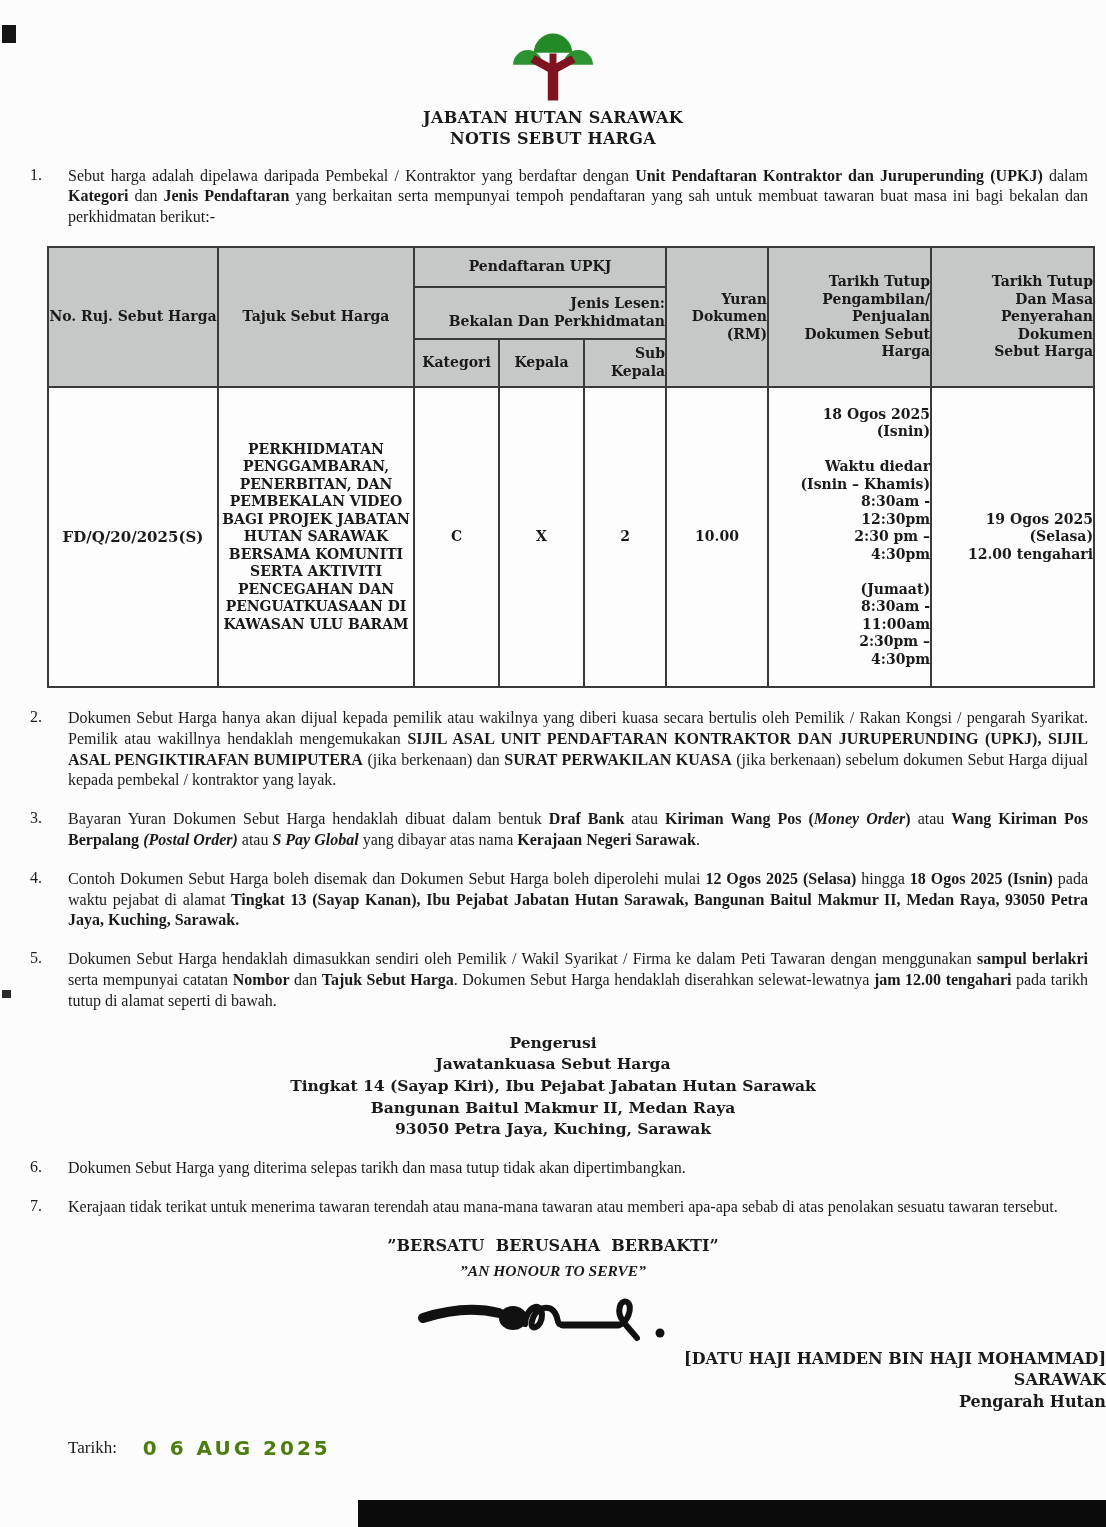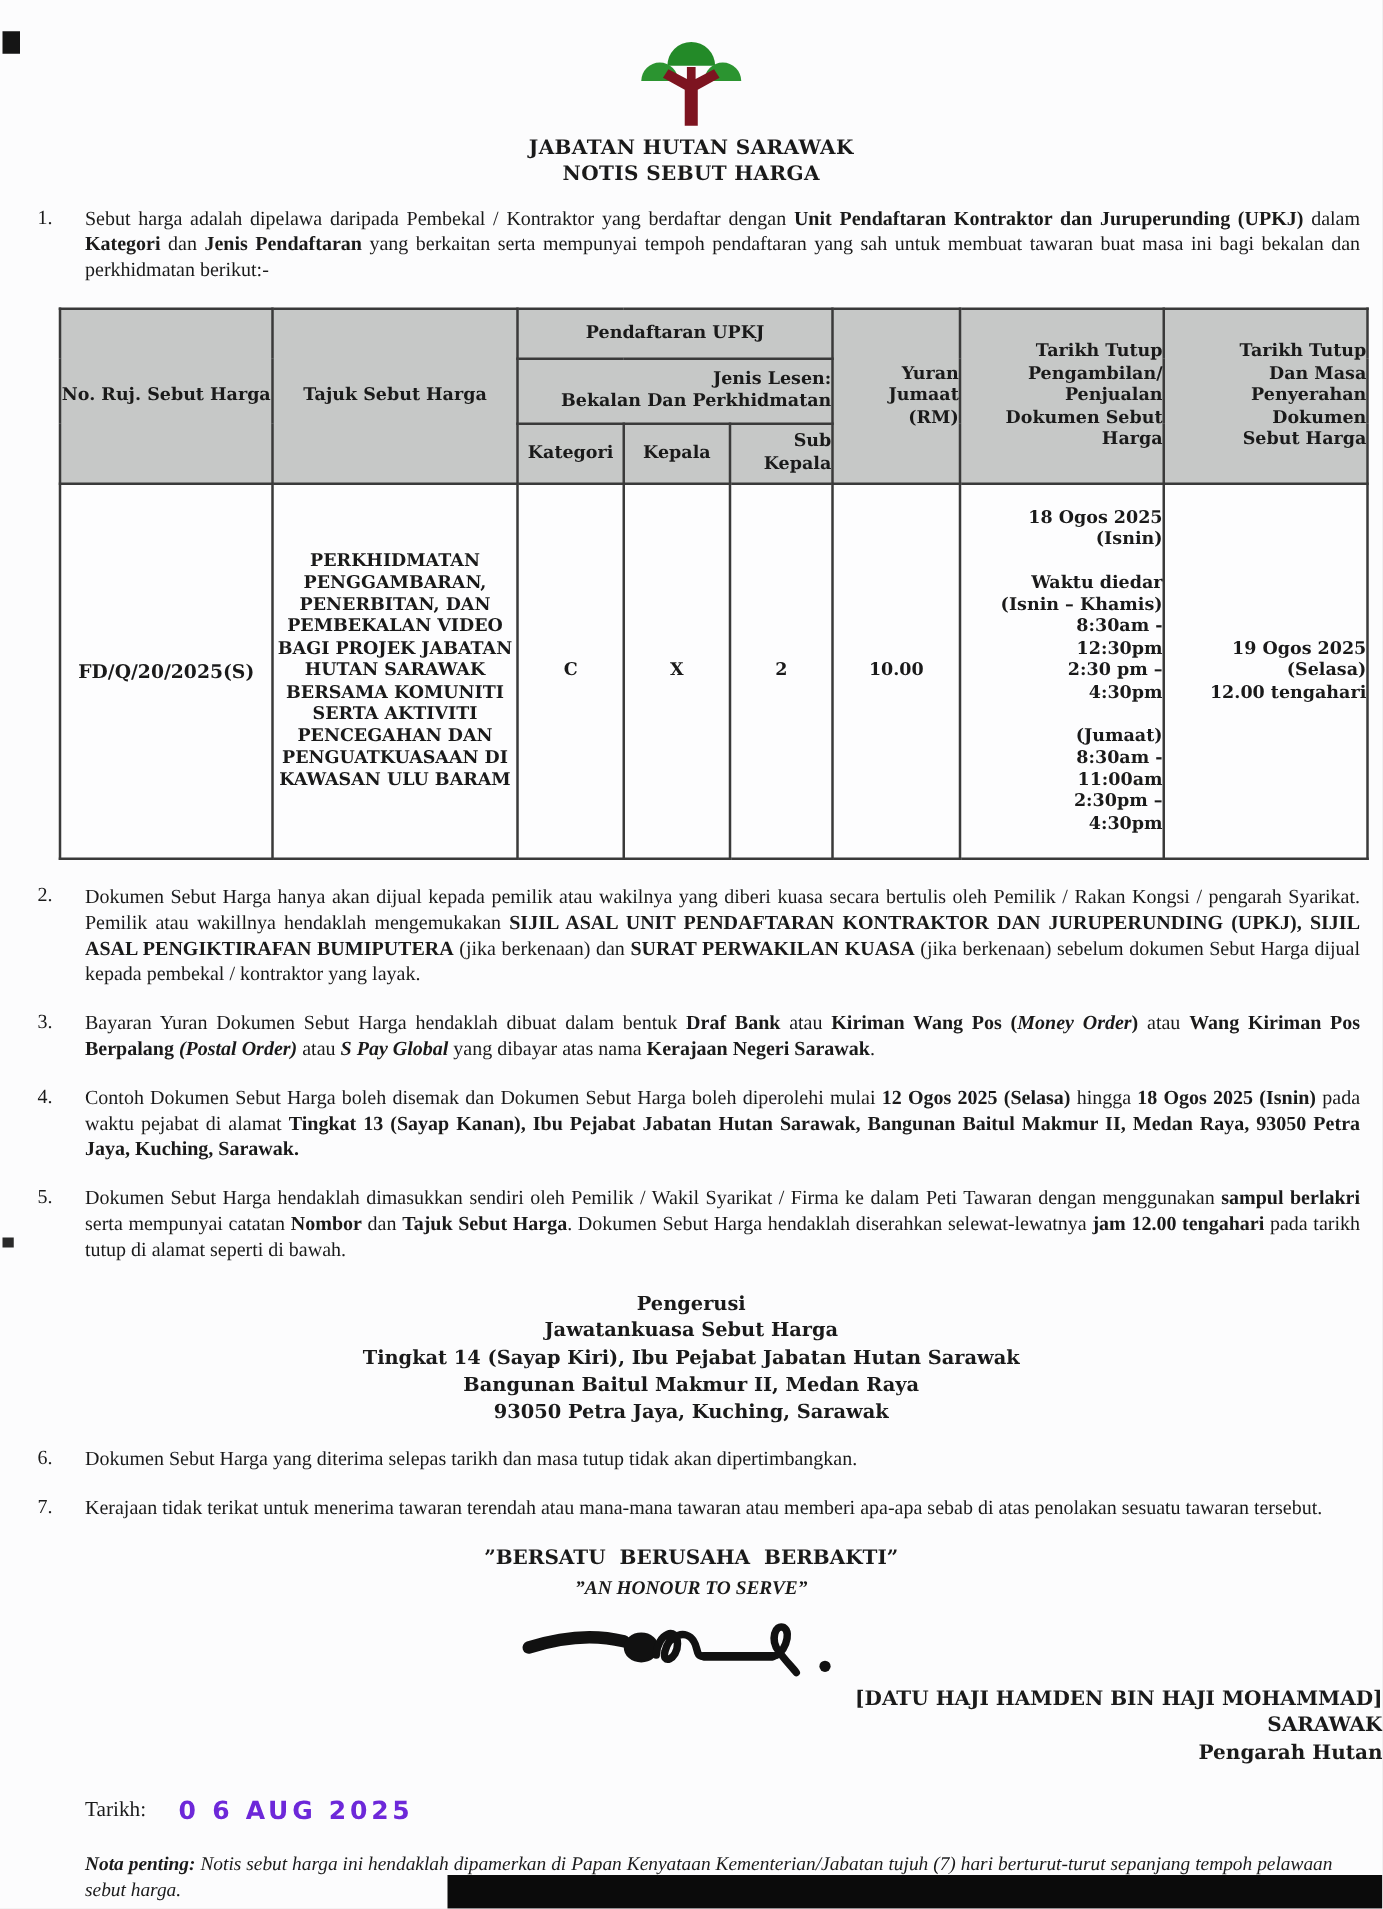--- a/index.html
+++ b/index.html
@@ -70,21 +70,21 @@
 
   
   .date-row{
     display:flex;align-items:center;margin:24px 0 0 68px;
   }
   .date-label{font-size:17px;}
   .date-stamp{
     margin-left:26px;
     font-family:"DejaVu Sans","Liberation Sans",sans-serif;
     font-weight:bold;font-size:20px;letter-spacing:3px;
-    color:#6d28d9;
+    color:#4d7c0f;
   }
   .footnote{
     margin:22px 40px 0 68px;
     font-size:15.5px;line-height:1.35;text-align:justify;
   }
 
   
   .artifact{position:absolute;background:#111;}
   .artifact-topleft{left:2px;top:25px;width:14px;height:18px;background:#151515;}
   .artifact-lefttick{left:2px;top:990px;width:9px;height:8px;background:#2a2a2a;}
@@ -127,21 +127,21 @@
         <col style="width:102px">
         <col style="width:163px">
         <col style="width:163px">
     </colgroup>
     <thead>
       <tr>
         <th rowspan="3">No. Ruj. Sebut Harga</th>
         <th rowspan="3">Tajuk Sebut Harga</th>
         <th colspan="3" style="height:32px">Pendaftaran UPKJ</th>
         <th rowspan="3" class="pre">Yuran
-Jumaat
+Dokumen
 (RM)</th>
         <th rowspan="3" class="pre">Tarikh Tutup
 Pengambilan/
 Penjualan
 Dokumen Sebut
 Harga</th>
         <th rowspan="3" class="pre">Tarikh Tutup
 Dan Masa
 Penyerahan
 Dokumen
@@ -240,15 +240,14 @@
     <div>[DATU HAJI HAMDEN BIN HAJI MOHAMMAD]</div>
     <div>SARAWAK</div>
     <div>Pengarah Hutan</div>
   </div>
 
   <div class="date-row">
     <span class="date-label">Tarikh:</span>
     <span class="date-stamp">0 6  AUG  2025</span>
   </div>
 
-  <div class="footnote"><span class="b i">Nota penting:</span><span class="i">  Notis sebut harga ini hendaklah dipamerkan di Papan Kenyataan Kementerian/Jabatan tujuh (7) hari berturut-turut sepanjang tempoh pelawaan sebut harga.</span></div>
 
 </div>
 
 </body></html>

